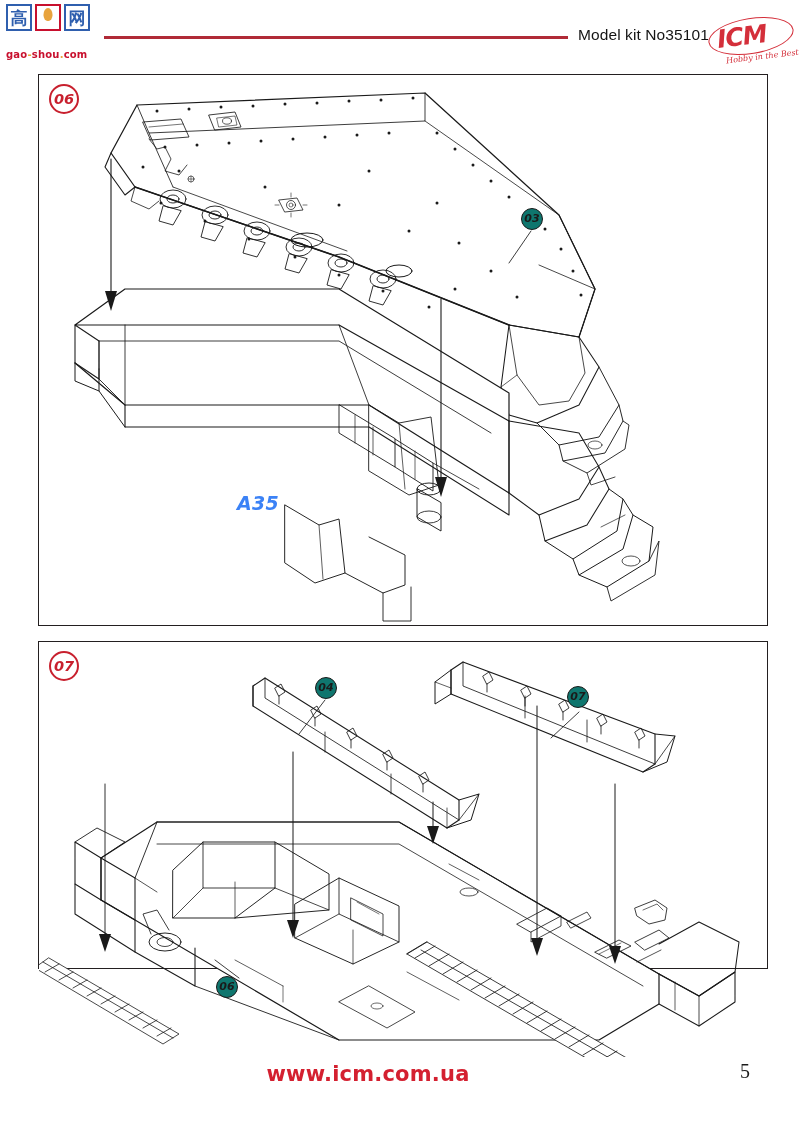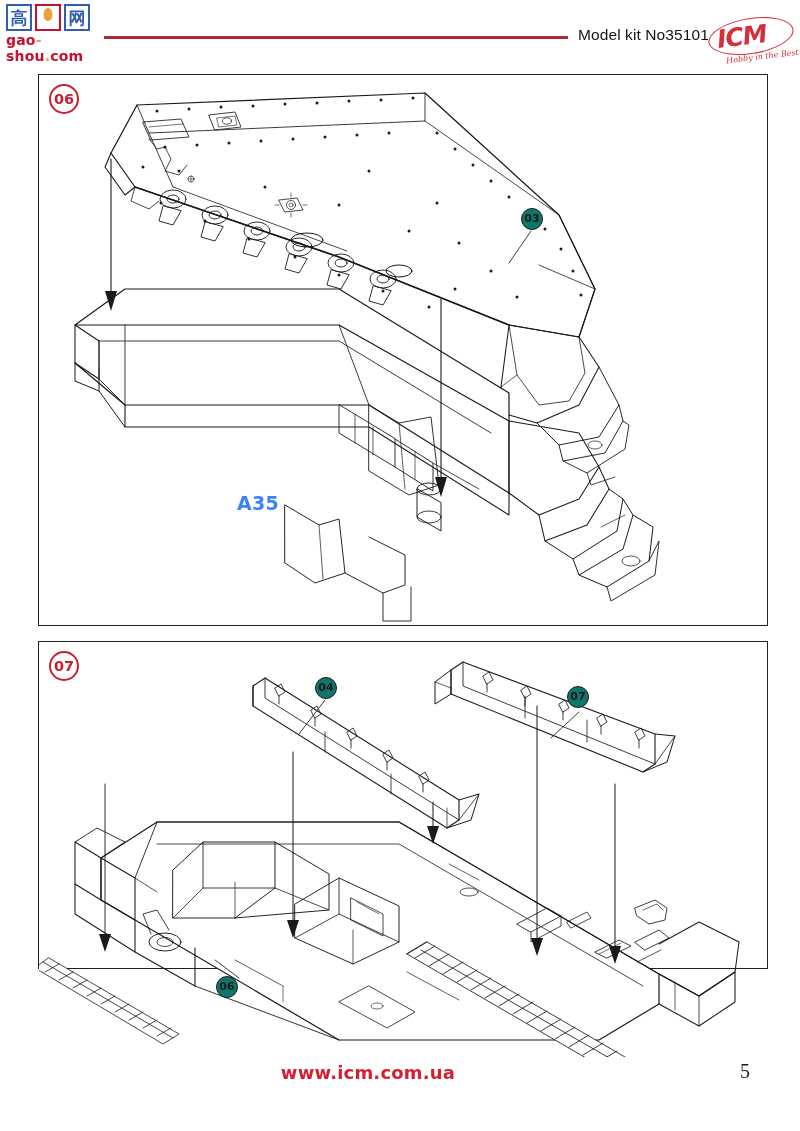--- a/index.html
+++ b/index.html
@@ -50,22 +50,22 @@
   }
   .wm-flame {
     position: absolute;
     left: 50%; top: 2px;
     transform: translateX(-50%);
     width: 9px; height: 13px;
     background: #e8a33d;
     border-radius: 50% 50% 45% 45%;
   }
   .wm-url {
-    margin-top: 1px;
-    font-size: 14px;
+    margin-top: 18px;
+    font-size: 10px;
     font-weight: bold;
     letter-spacing: .2px;
     font-family: "DejaVu Sans", sans-serif;
   }
   .wm-url .r { color: #c8102e; }
   .wm-url .o { color: #e8a33d; }
 
   .header-rule {
     position: absolute;
     left: 104px; top: 36px;
@@ -116,20 +116,21 @@
     transform: rotate(-7deg);
     white-space: nowrap;
   }
 
   
   .panel {
     position: absolute;
     border: 1.6px solid #231f20;
     background: #ffffff;
     box-sizing: border-box;
+    font-style: italic;
   }
   #panel-06 { left: 38px; top: 74px;  width: 730px; height: 552px; }
   #panel-07 { left: 38px; top: 641px; width: 730px; height: 328px; }
 
   .step-badge {
     position: absolute;
     width: 30px; height: 30px;
     border: 2.4px solid #c8202e;
     border-radius: 50%;
     color: #c8202e;
@@ -172,21 +173,21 @@
 
   .art { position: absolute; left: 0; top: 0; }
 
   
   .footer-url {
     position: absolute;
     left: 0; top: 1062px;
     width: 736px;
     text-align: center;
     color: #d42030;
-    font-size: 18px;
+    font-size: 21px;
     font-weight: bold;
     letter-spacing: .2px;
     font-family: "DejaVu Sans", sans-serif;
   }
   .page-num {
     position: absolute;
     left: 740px; top: 1060px;
     font-size: 20px;
     color: #1a1a1a;
     font-family: "Liberation Serif", serif;

